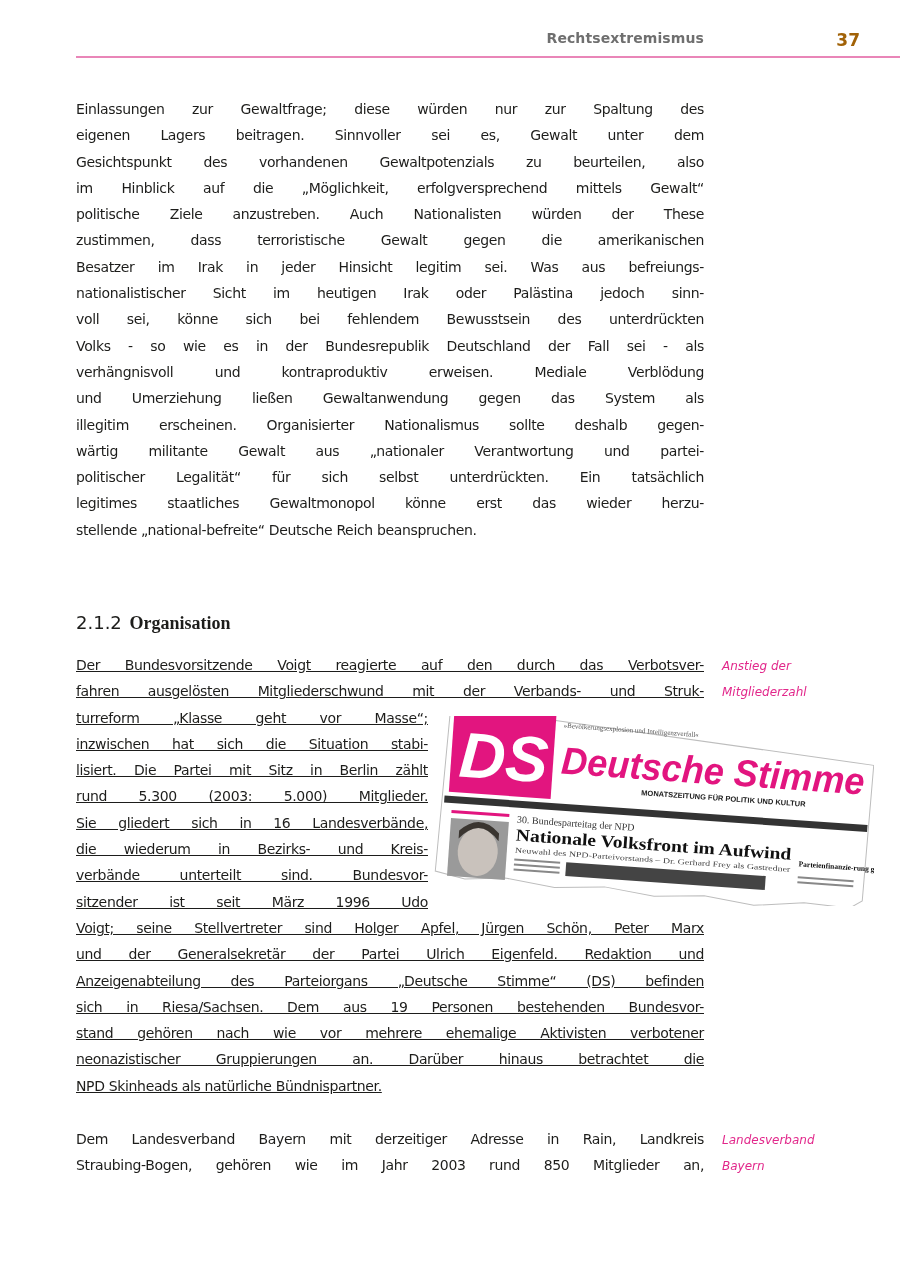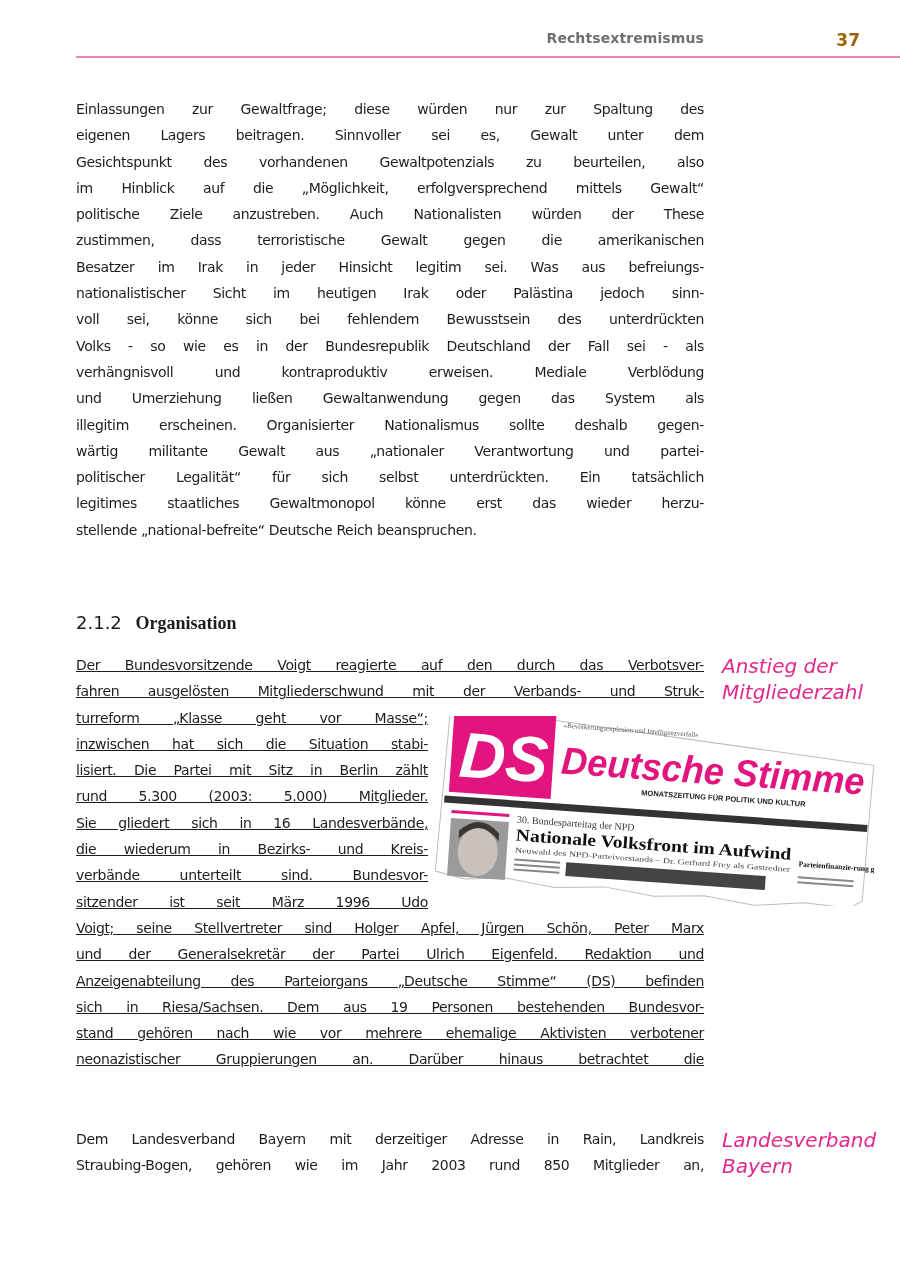--- a/index.html
+++ b/index.html
@@ -7,26 +7,26 @@
          font-family: "DejaVu Sans", sans-serif; color: #1d1d1b; }
   .header { position: absolute; left: 76px; top: 26px; width: 824px; height: 30px; }
   .header-title { position: absolute; right: 196px; top: 4px; font-size: 14px; font-weight: bold; color: #6f6f6f; letter-spacing: 0.1px; }
   .header-page { position: absolute; right: 40px; top: 4px; font-size: 17px; font-weight: bold; color: #a16207; }
   .header-rule { position: absolute; left: 76px; top: 56px; width: 824px; height: 2px; background: #e986b8; }
   .para { position: absolute; left: 76px; width: 628px; font-size: 14px; line-height: 26.3px; text-align: justify; hyphens: manual; }
   .para .ln { display: block; text-align: justify; text-align-last: justify; white-space: nowrap; letter-spacing: -0.35px; }
   .para .ln.last { text-align-last: left; }
   .p1 { top: 96px; }
   .section { position: absolute; left: 76px; top: 612px; font-size: 18px; }
-  .section .num { font-weight: normal; margin-right: 8px; }
+  .section .num { font-weight: normal; margin-right: 2px; }
   .section .title { font-weight: bold; font-family: Liberation Serif, serif; }
   .p2 { top: 652px; text-decoration: underline; }
   .p2 .narrow { width: 352px; }
   .p3 { top: 1126px; }
-  .margin-note { position: absolute; left: 722px; font-size: 20px; line-height: 26px; font-style: italic; color: #e2288b; }
+  .margin-note { position: absolute; left: 722px; font-size: 12px; line-height: 26px; font-style: italic; color: #e2288b; }
   .mn1 { top: 653px; }
   .mn2 { top: 1127px; }
   .newspaper { position: absolute; left: 430px; top: 716px; width: 444px; height: 190px; }
 </style>
 </head>
 <body>
 
 <div class="header">
   <span class="header-title">Rechtsextremismus</span>
   <span class="header-page">37</span>
@@ -68,20 +68,21 @@
   <span class="ln narrow">Sie gliedert sich in 16 Landesverbände,</span>
   <span class="ln narrow">die wiederum in Bezirks- und Kreis-</span>
   <span class="ln narrow">verbände unterteilt sind. Bundesvor-</span>
   <span class="ln narrow">sitzender ist seit März 1996 Udo</span>
   <span class="ln">Voigt; seine Stellvertreter sind Holger Apfel, Jürgen Schön, Peter Marx</span>
   <span class="ln">und der Generalsekretär der Partei Ulrich Eigenfeld. Redaktion und</span>
   <span class="ln">Anzeigenabteilung des Parteiorgans „Deutsche Stimme“ (DS) befinden</span>
   <span class="ln">sich in Riesa/Sachsen. Dem aus 19 Personen bestehenden Bundesvor-</span>
   <span class="ln">stand gehören nach wie vor mehrere ehemalige Aktivisten verbotener</span>
   <span class="ln">neonazistischer Gruppierungen an. Darüber hinaus betrachtet die</span>
+  <span class="ln last">NPD Skinheads als natürliche Bündnispartner.</span>
 </div>
 
 <div class="para p3">
   <span class="ln">Dem Landesverband Bayern mit derzeitiger Adresse in Rain, Landkreis</span>
   <span class="ln">Straubing-Bogen, gehören wie im Jahr 2003 rund 850 Mitglieder an,</span>
 </div>
 
 <div class="margin-note mn1">
   <div>Anstieg der</div>
   <div>Mitgliederzahl</div>

